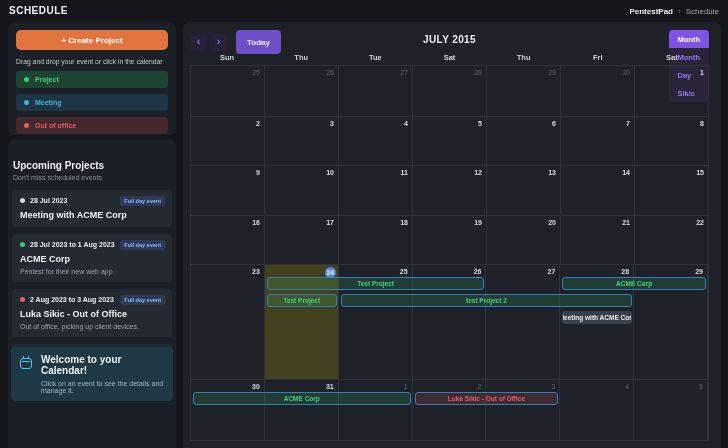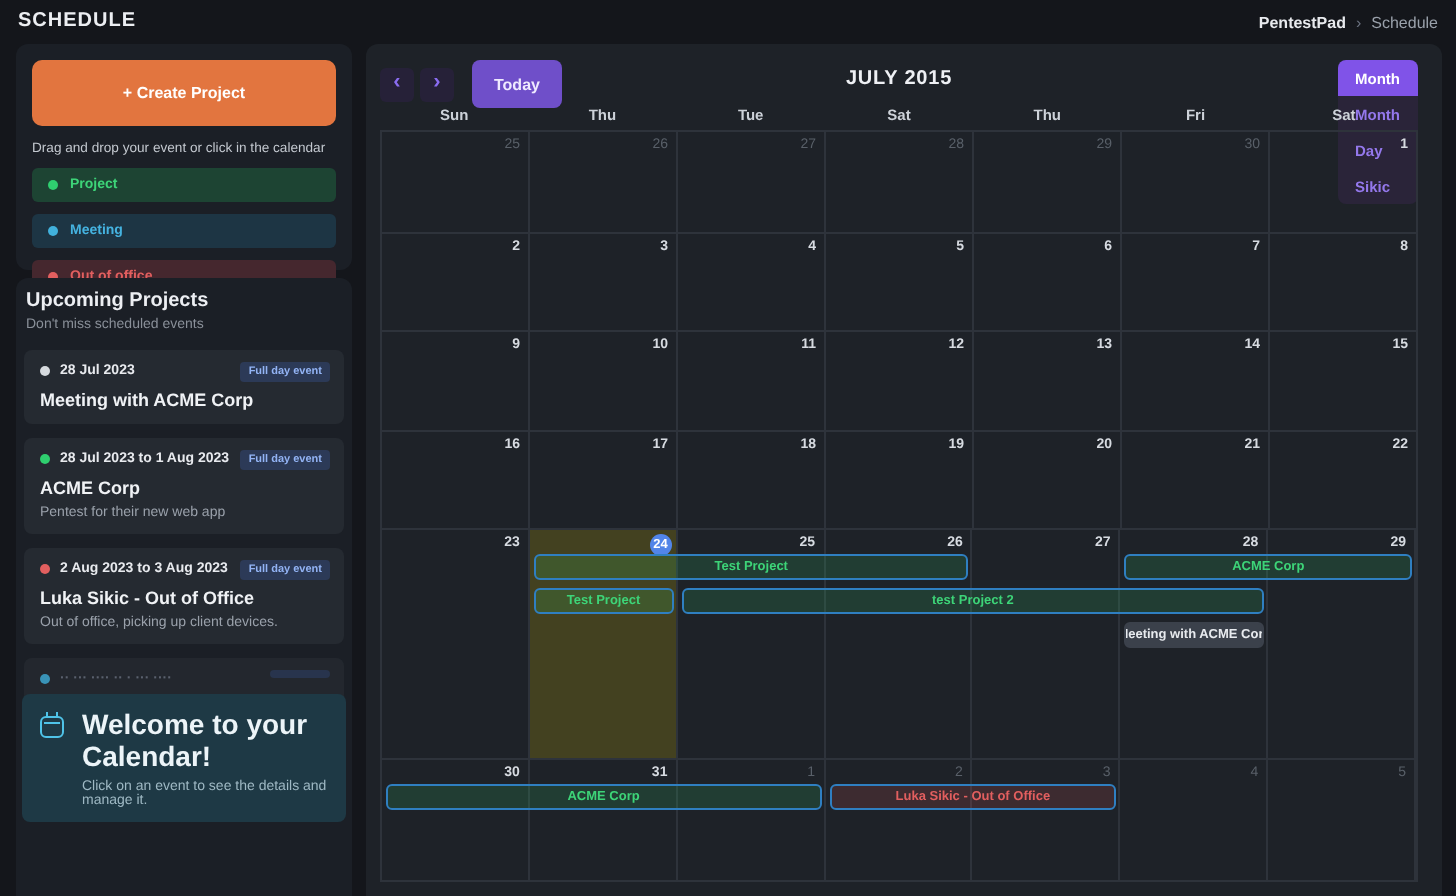--- a/index.html
+++ b/index.html
@@ -9,49 +9,49 @@
 
   
   .top-title { position:absolute; left:9px; top:5px; font-size:10px; font-weight:bold; color:#eceef2; letter-spacing:.5px; }
   .breadcrumb { position:absolute; right:9px; top:7px; font-size:8px; display:flex; gap:5px; align-items:center; }
   .breadcrumb .app { color:#e8eaee; font-weight:bold; }
   .breadcrumb .sep { color:#6b7280; }
   .breadcrumb .pg  { color:#9aa1ab; }
 
   
   .side-top { position:absolute; left:8px; top:22px; width:168px; height:113px; background:#1b1f26; border-radius:6px; }
-  .create-btn { margin:8px; width:152px; height:33px; background:#e2753f; border:none; border-radius:5px;
+  .create-btn { margin:8px; width:152px; height:20px; background:#e2753f; border:none; border-radius:5px;
                 color:#fff; font-size:8px; font-weight:bold; display:flex; align-items:center; justify-content:center;
                 font-family:inherit; cursor:pointer; }
   .hint { margin:0 8px 6px; font-size:6.8px; color:#c3c8cf; white-space:nowrap; }
   .chip { margin:0 8px 6px; height:17px; border-radius:3px; display:flex; align-items:center; padding-left:8px; gap:6px;
           font-size:7px; font-weight:bold; cursor:grab; }
   .chip .dot { width:5px; height:5px; border-radius:50%; }
 
   .side-bottom { position:absolute; left:8px; top:139px; width:168px; bottom:0; background:#1b1f26; border-radius:6px 6px 0 0; overflow:hidden; }
-  .up-title { margin:6px 5px 0; font-size:10px; font-weight:bold; color:#eceef2; }
+  .up-title { margin:21px 5px 0; font-size:10px; font-weight:bold; color:#eceef2; }
   .up-sub   { margin:3px 5px 9px; font-size:7px; color:#8a9099; }
   .card { margin:0 4px 7px; background:#252a31; border-radius:4px; padding:7px 8px; position:relative; cursor:pointer; }
   .card-row { display:flex; align-items:center; gap:5px; }
   .card-dot { width:5px; height:5px; border-radius:50%; flex:none; }
   .card-date { font-size:7px; font-weight:bold; color:#e8eaee; white-space:nowrap; }
   .card-badge { position:absolute; right:7px; top:6px; background:#2c3a57; color:#93b4f5; font-size:5.5px;
                 padding:2px 4px; border-radius:2px; font-weight:bold; min-width:30px; min-height:4px; }
   .card-title { margin-top:6px; font-size:9px; font-weight:bold; color:#f0f2f5; white-space:nowrap; }
   .card-desc  { margin-top:4px; font-size:7px; color:#9aa1ab; white-space:nowrap; }
   .card.clipped { height:24px; overflow:hidden; opacity:.8; }
   .card.clipped .card-date { color:#6b7280; }
 
   .welcome { position:absolute; left:3px; right:3px; top:208px; background:#1e3945; border-radius:4px;
              padding:7px 9px; display:flex; gap:9px; }
   .cal-icon { width:12px; height:11px; border:1.5px solid #4fc3e8; border-radius:3px; position:relative; margin-top:4px; flex:none; }
   .cal-icon::before { content:""; position:absolute; left:1px; right:1px; top:2px; height:1.3px; background:#4fc3e8; }
   .cal-icon::after  { content:""; position:absolute; top:-3.5px; left:1.5px; width:1.5px; height:3px; background:#4fc3e8;
                       box-shadow:5px 0 0 #4fc3e8; }
-  .welcome-title { font-size:14px; font-weight:bold; color:#ecf4f8; }
+  .welcome-title { font-size:10px; font-weight:bold; color:#ecf4f8; }
   .welcome-text  { font-size:7px; color:#9fb9c4; margin-top:4px; }
 
   
   .main { position:absolute; left:183px; top:22px; width:538px; bottom:0; background:#1e2228; border-radius:6px 6px 0 0; }
   .toolbar { position:absolute; top:7px; left:7px; right:12px; height:20px; }
   .nav-group { position:absolute; left:0; top:1px; display:flex; gap:3px; align-items:center; }
   .nav-btn { width:17px; height:17px; background:#262138; border:none; border-radius:3px; color:#8a6cf0;
              font-size:11px; font-weight:bold; display:flex; align-items:center; justify-content:center;
              cursor:pointer; font-family:inherit; padding-bottom:2px; }
   .today-btn { height:18px; padding:12px 11px; background:#6f4fc9; border:none; color:#efeaff; border-radius:4px;

